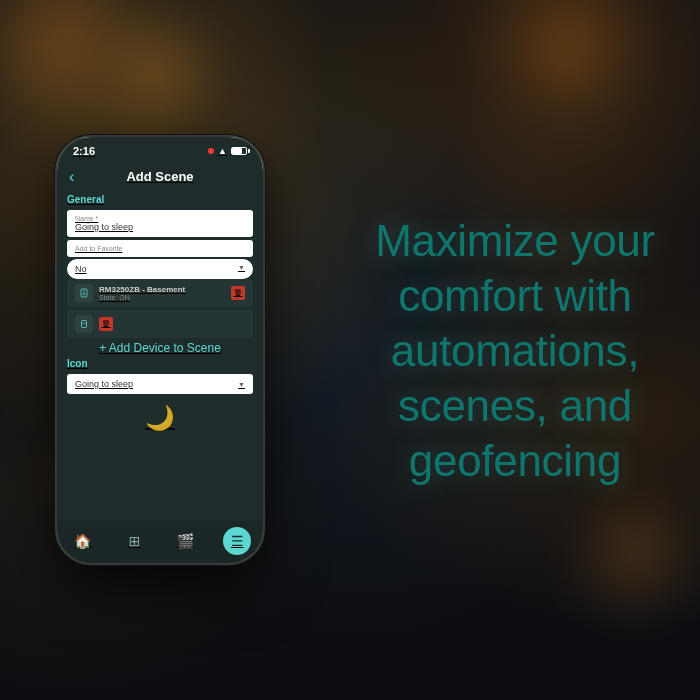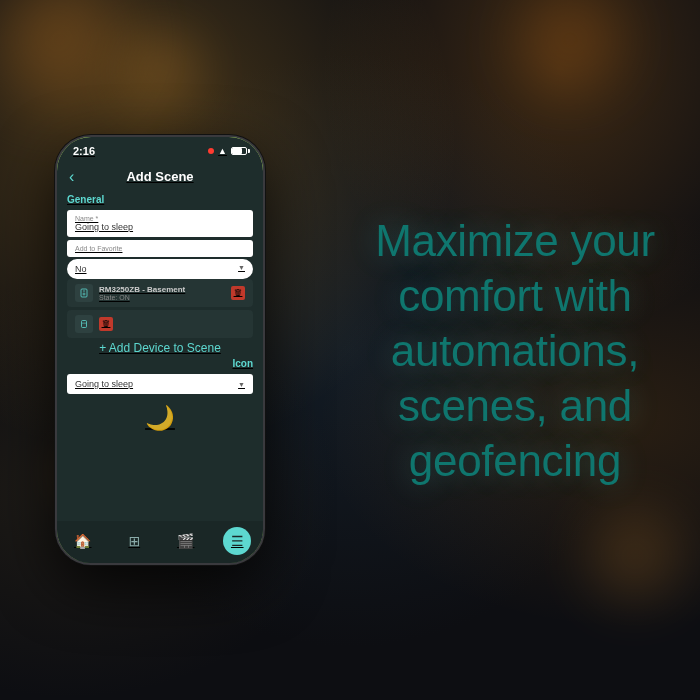--- a/index.html
+++ b/index.html
@@ -285,21 +285,20 @@
     .add-device-link {
       text-align: center;
       font-size: 12px;
       color: #5dd8d0;
       margin: 3px 0;
     }
 
     
     .icon-section {
       margin-top: 2px;
-      text-align: right;
     }
 
     .icon-select {
       background: #fff;
       border-radius: 3px;
       padding: 5px 8px;
       display: flex;
       justify-content: space-between;
       align-items: center;
       margin-bottom: 4px;

